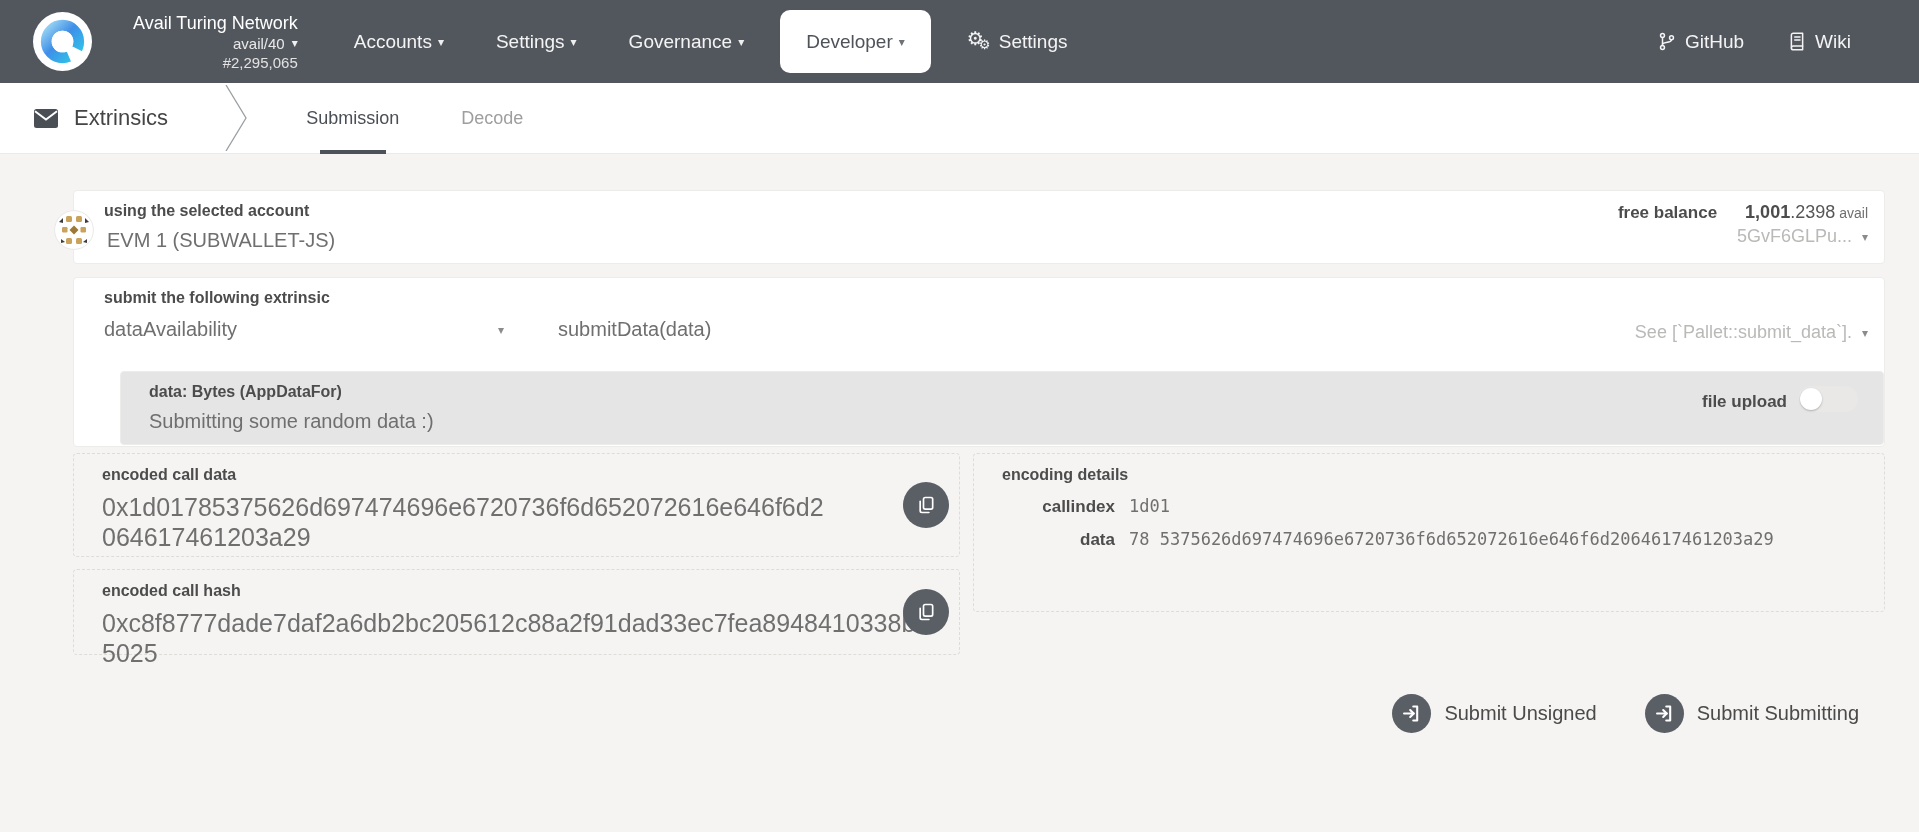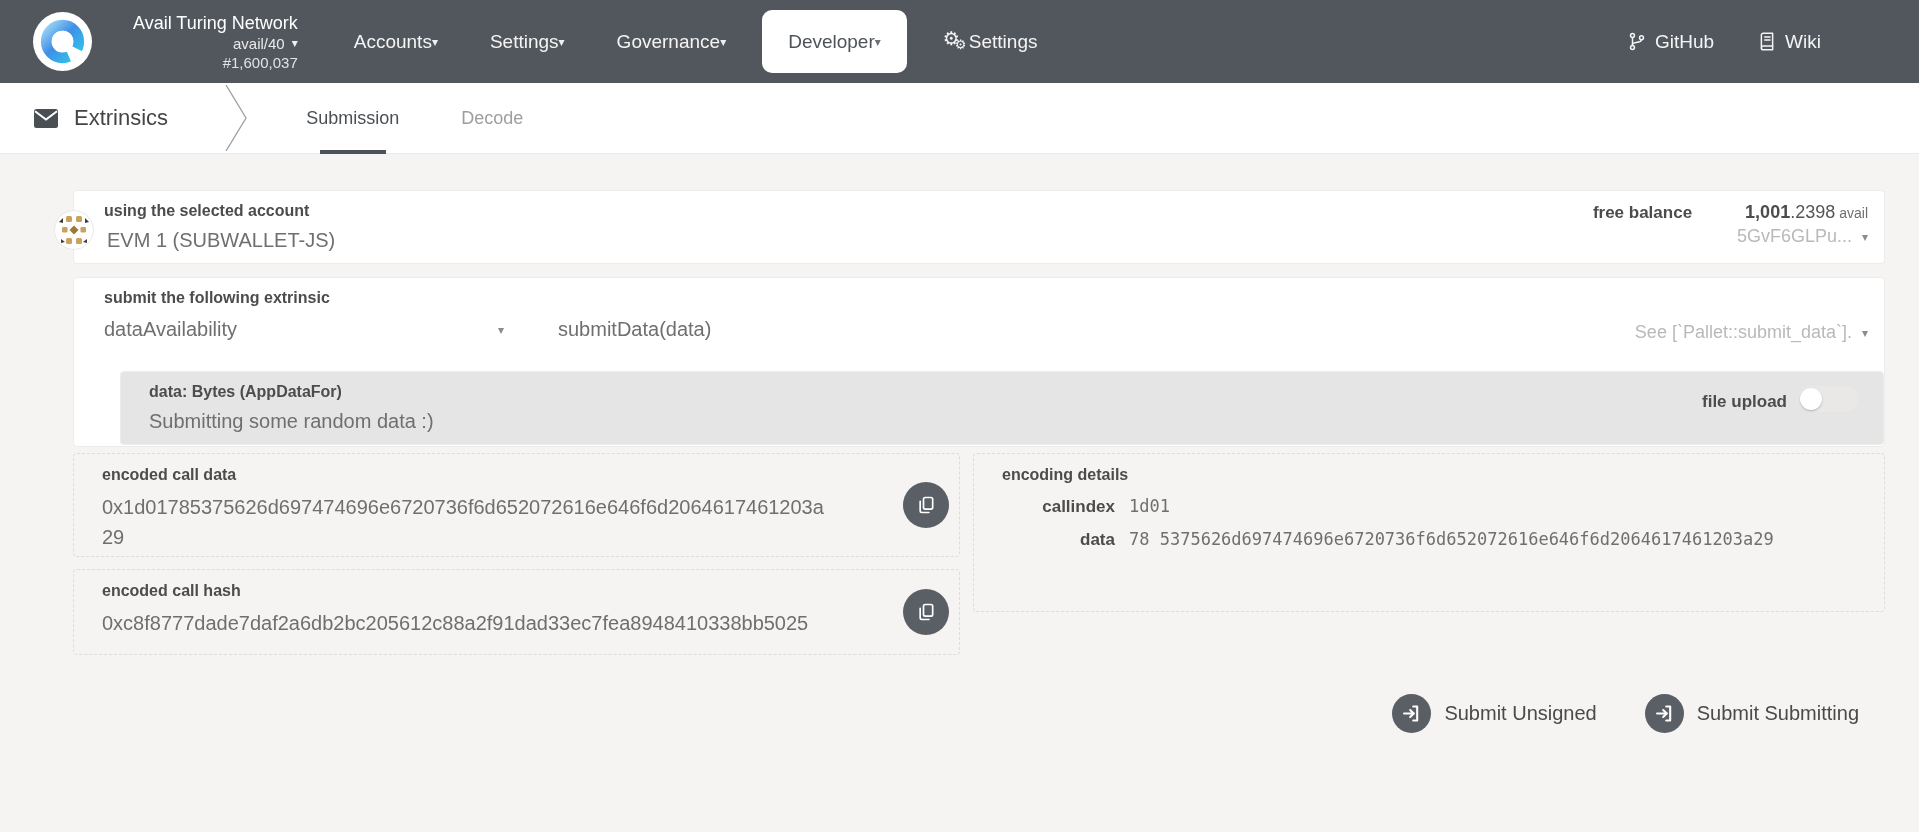--- a/index.html
+++ b/index.html
@@ -21,33 +21,33 @@
   .network-name { color:#ffffff; font-size:18px; line-height:22px; white-space:nowrap;margin-left:24px; }
   .network-sub { color:#e9e9e9; font-size:15px; line-height:19px; display:flex; align-items:center; gap:7px; }
   .network-block { color:#e2e2e2; font-size:15px; line-height:19px; }
   .caret { font-size:12px; line-height:1; }
   .caret.light { color:#f0f0f0; }
   .caret.dark { color:#8b8b8b; }
   .caret.mid { color:#6d7278; }
 
   .nav-menu { display:flex; align-items:center; margin-left:30px; height:83px; }
   .nav-item {
-    display:flex; align-items:center; gap:0; padding:12px 26px; height:83px;
+    display:flex; align-items:center; gap:6px; padding:12px 26px; height:83px;
     color:#f4f4f4; font-size:19px; cursor:pointer; white-space:nowrap;
   }
   .nav-item.active {
     background:#ffffff; color:#4e5359; height:63px; border-radius:10px;
     margin:0 10px;
   }
   .gears { position:relative; display:inline-block; width:26px; height:24px; }
   .gear { position:absolute; color:#f4f4f4; }
   .gear.g1 { font-size:19px; top:-3px; left:0; }
   .gear.g2 { font-size:13px; top:7px; left:12px; }
 
-  .nav-links { margin-left:auto; display:flex; align-items:center; gap:44px; padding-right:98px; }
+  .nav-links { margin-left:auto; display:flex; align-items:center; gap:44px; padding-right:68px; }
   .nav-link { display:flex; align-items:center; gap:9px; color:#f4f4f4; font-size:19px; cursor:pointer; }
 
   
   .tabbar {
     position:absolute; top:83px; left:0; width:100%; height:71px;
     background:#ffffff; display:flex; align-items:center; border-bottom:1px solid #eceae8;
   }
   .section-head { display:flex; align-items:center; gap:15px; margin-left:33px; }
   .section-label { color:#454545; font-size:22px; }
   .crumb-sep { margin-left:56px; }
@@ -59,21 +59,21 @@
   
   .card {
     position:absolute; background:#ffffff; border:1px solid #ececea; border-radius:4px;
   }
   .sec-label { position:absolute; font-size:16px; font-weight:700; color:#4c4c4c; white-space:nowrap; }
   .val-text { position:absolute; font-size:20px; color:#6f6f6f; white-space:nowrap; }
 
   .account-card { left:73px; top:190px; width:1812px; height:74px; }
   .avatar { position:absolute; left:54px; top:210px; width:40px; height:40px; z-index:3; border-radius:50%; }
   .account-right { position:absolute; right:16px; top:11px; display:flex; flex-direction:column; align-items:flex-end; gap:3px; }
-  .balance-row { display:flex; align-items:center; gap:53px; }
+  .balance-row { display:flex; align-items:center; gap:28px; }
   .balance-label { font-size:17px; font-weight:700; color:#4c4c4c; }
   .balance-value { font-size:18px; color:#555555; }
   .balance-int { font-weight:700; color:#4c4c4c; }
   .balance-unit { font-size:14px; color:#6f6f6f; margin-left:4px; }
   .address-row { display:flex; align-items:center; gap:10px; color:#b9b9b7; font-size:18px; cursor:pointer; }
 
   .extrinsic-card { left:73px; top:277px; width:1812px; height:170px; }
   .pallet-select { position:absolute; left:30px; top:40px; width:400px; display:flex; justify-content:space-between; align-items:center; cursor:pointer;gap:13px; }
   .pallet-select .val { font-size:20px; color:#6f6f6f; }
   .method-select { position:absolute; left:484px; top:40px; font-size:20px; color:#6f6f6f; cursor:pointer; }
@@ -81,21 +81,21 @@
 
   .params-box { position:absolute; left:46px; right:0; top:93px; height:74px; background:#e5e5e5; border:1px solid #ececea; border-radius:4px; }
   .file-upload { position:absolute; right:25px; top:14px; display:flex; align-items:flex-end; gap:11px; }
   .file-upload-label { font-size:17px; font-weight:700; color:#4c4c4c; }
   .toggle { position:relative; width:60px; height:26px; border-radius:13px; background:#e9e8e6; cursor:pointer; flex:none; }
   .toggle-knob { position:absolute; left:2px; top:2px; width:22px; height:22px; border-radius:50%; background:#ffffff; box-shadow:0 1px 2px rgba(0,0,0,0.25); }
 
   .out-box { position:absolute; border:1px dashed #dddcd9; border-radius:4px; background:transparent; }
   .out-data { left:73px; top:453px; width:887px; height:104px; }
   .out-hash { left:73px; top:569px; width:887px; height:86px; }
-  .out-value { position:absolute; left:28px; top:38px; font-size:20px; color:#6f6f6f; line-height:30px; word-break:break-all; white-space:normal; }
+  .out-value { position:absolute; left:28px; top:38px; font-size:25px; color:#6f6f6f; line-height:30px; word-break:break-all; white-space:normal; }
   .out-data .out-value { width:726px; }
   .out-hash .out-value { width:830px; }
   .copy-btn {
     position:absolute; right:10px; top:50%; transform:translateY(-50%);
     width:46px; height:46px; border-radius:50%; background:#5a5f66;
     display:flex; align-items:center; justify-content:center; cursor:pointer;
   }
 
   .details-box { left:973px; top:453px; width:912px; height:159px; }
   .detail-rows { position:absolute; left:0; top:42px; right:20px; }
@@ -130,21 +130,21 @@
           <path d="M30 30 L41 56 L54 42 Z" fill="#ffffff"></path>
           <circle cx="30" cy="30" r="11" fill="#ffffff"></circle>
         </svg>
       </div>
       <div class="network-info">
         <div class="network-name">Avail Turing Network</div>
         <div class="network-sub">
           <span>avail/40</span>
           <span class="caret light">▾</span>
         </div>
-        <div class="network-block">#1,600,037</div>
+        <div class="network-block">#2,295,065</div>
       </div>
     </div>
 
     <nav class="nav-menu">
       <div class="nav-item">
         <span>Accounts</span>
         <span class="caret light">▾</span>
       </div>
       <div class="nav-item">
         <span>Settings</span>

